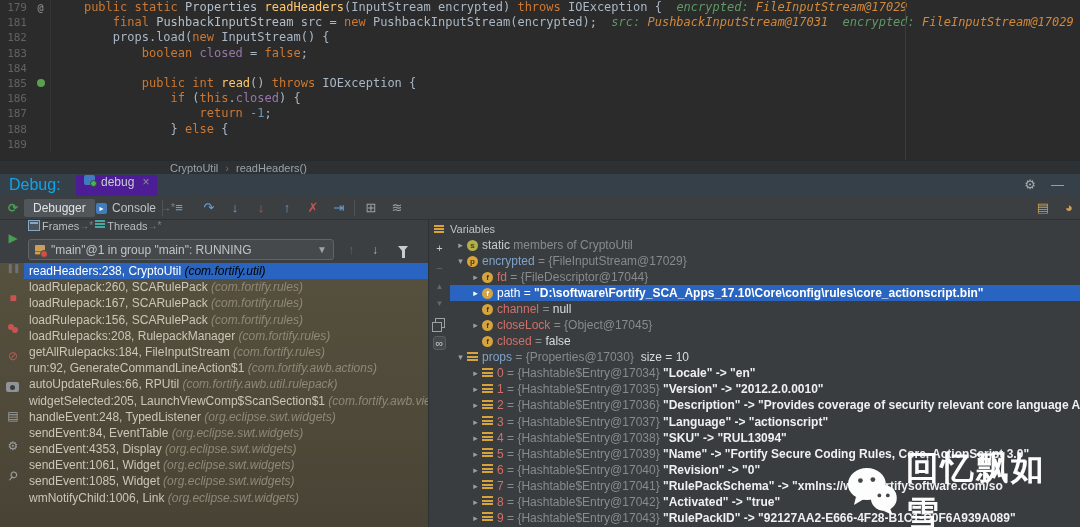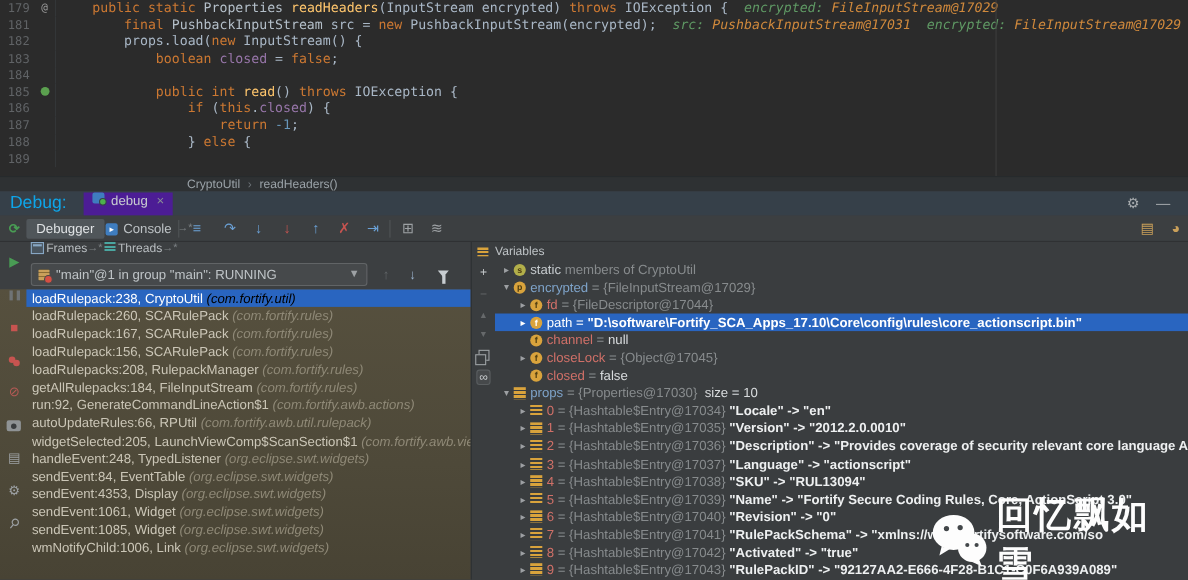--- a/index.html
+++ b/index.html
@@ -187,21 +187,21 @@
   </div>
   <div id="combo">
     <span class="tci"></span>
     <span>"main"@1 in group "main": RUNNING</span>
     <span class="chev">▼</span>
   </div>
   <span class="navi" style="left:348px;color:#63676a">↑</span>
   <span class="navi" style="left:372px;color:#9ab2cc">↓</span>
   <span class="funnel" style="left:398px"></span>
   <div id="frames-list">
-      <div class="frow selected"><span class="fm">loadRulepack:238, CryptoUtil </span><span class="fp">(com.fortify.util)</span></div>
+      <div class="frow selected"><span class="fm">readHeaders:238, CryptoUtil </span><span class="fp">(com.fortify.util)</span></div>
       <div class="frow"><span class="fm">loadRulepack:260, SCARulePack </span><span class="fp">(com.fortify.rules)</span></div>
       <div class="frow"><span class="fm">loadRulepack:167, SCARulePack </span><span class="fp">(com.fortify.rules)</span></div>
       <div class="frow"><span class="fm">loadRulepack:156, SCARulePack </span><span class="fp">(com.fortify.rules)</span></div>
       <div class="frow"><span class="fm">loadRulepacks:208, RulepackManager </span><span class="fp">(com.fortify.rules)</span></div>
       <div class="frow"><span class="fm">getAllRulepacks:184, FileInputStream </span><span class="fp">(com.fortify.rules)</span></div>
       <div class="frow"><span class="fm">run:92, GenerateCommandLineAction$1 </span><span class="fp">(com.fortify.awb.actions)</span></div>
       <div class="frow"><span class="fm">autoUpdateRules:66, RPUtil </span><span class="fp">(com.fortify.awb.util.rulepack)</span></div>
       <div class="frow"><span class="fm">widgetSelected:205, LaunchViewComp$ScanSection$1 </span><span class="fp">(com.fortify.awb.view)</span></div>
       <div class="frow"><span class="fm">handleEvent:248, TypedListener </span><span class="fp">(org.eclipse.swt.widgets)</span></div>
       <div class="frow"><span class="fm">sendEvent:84, EventTable </span><span class="fp">(org.eclipse.swt.widgets)</span></div>

